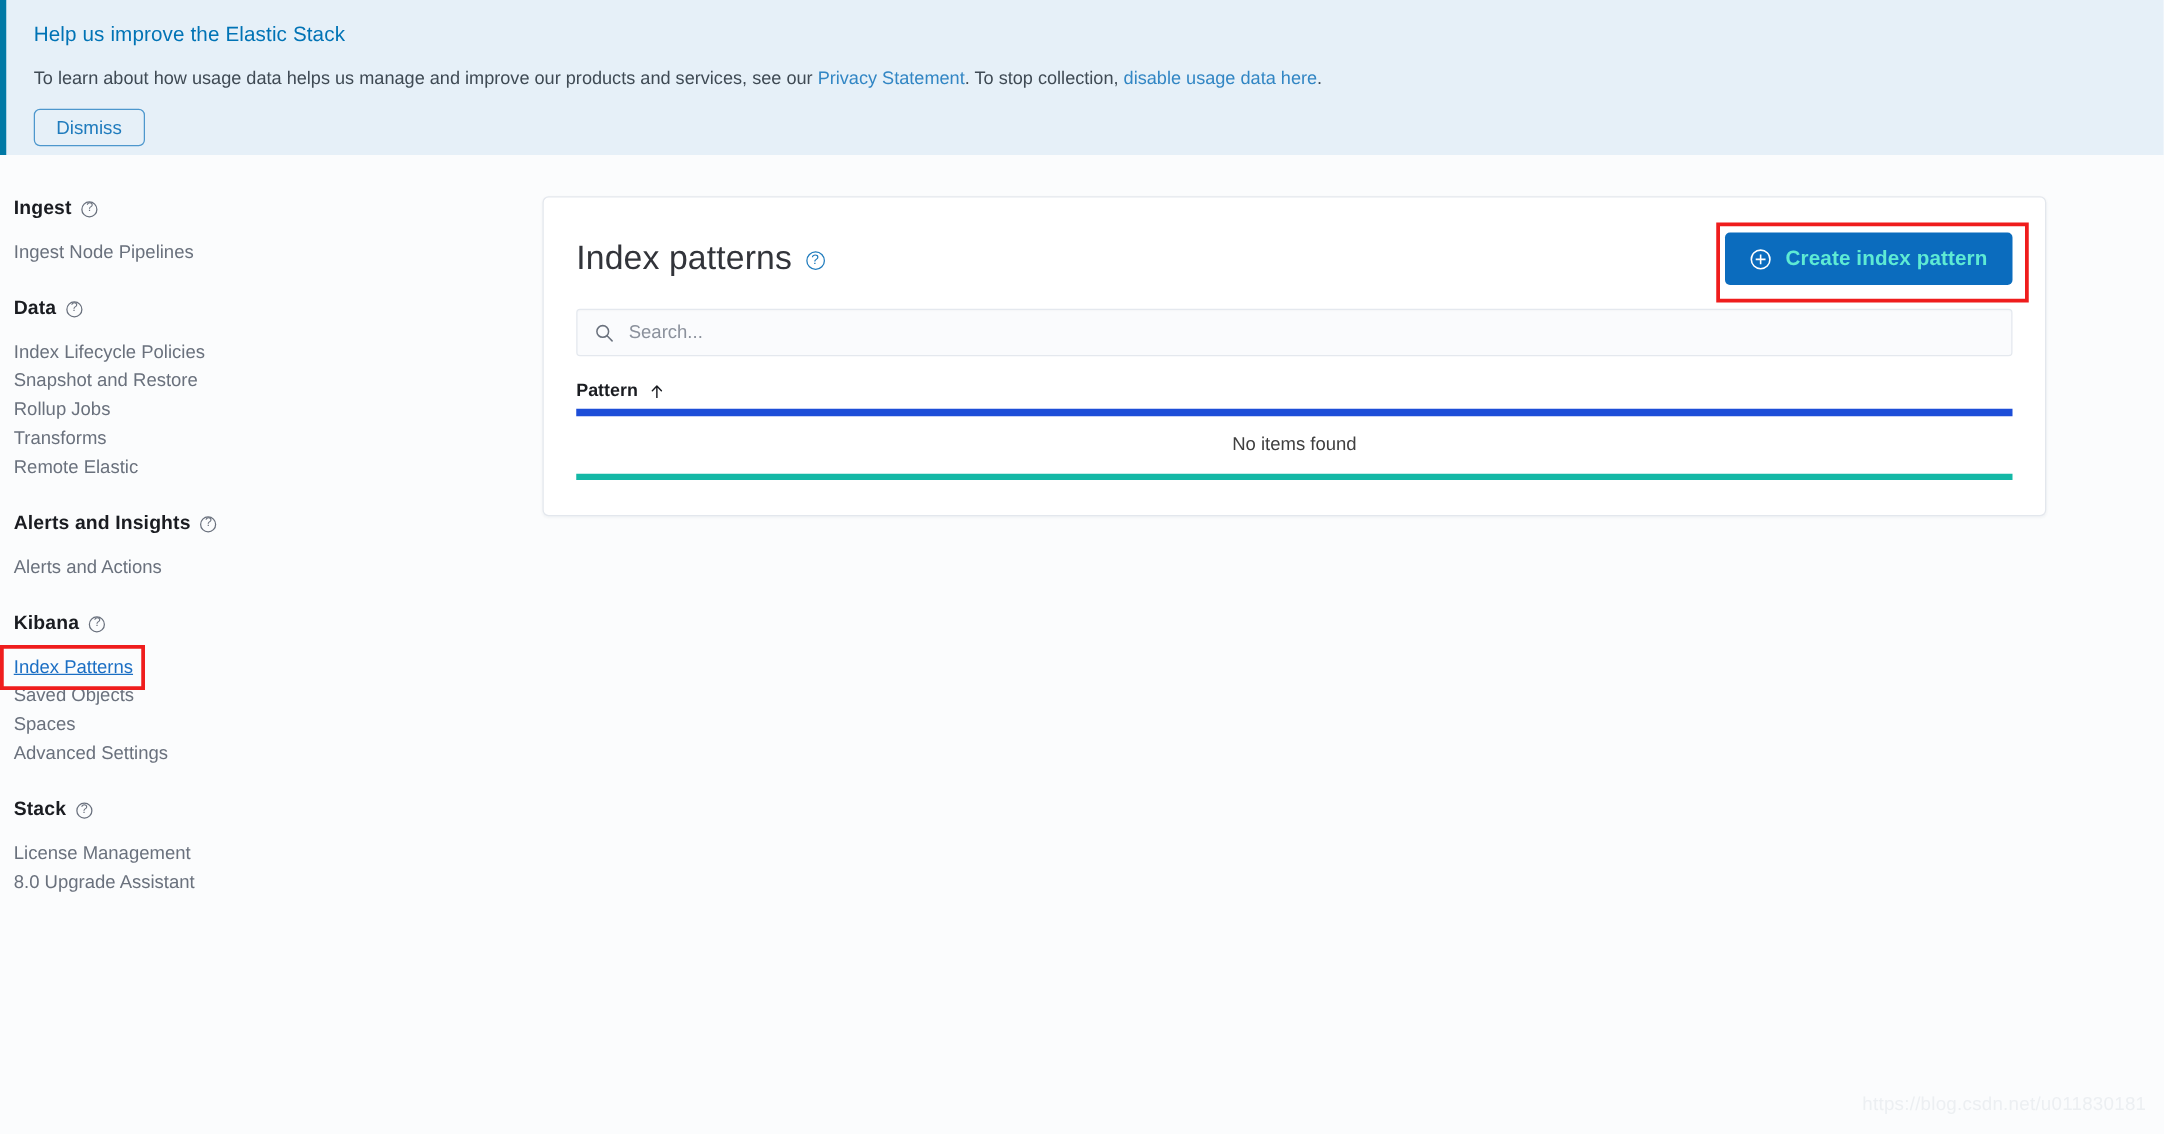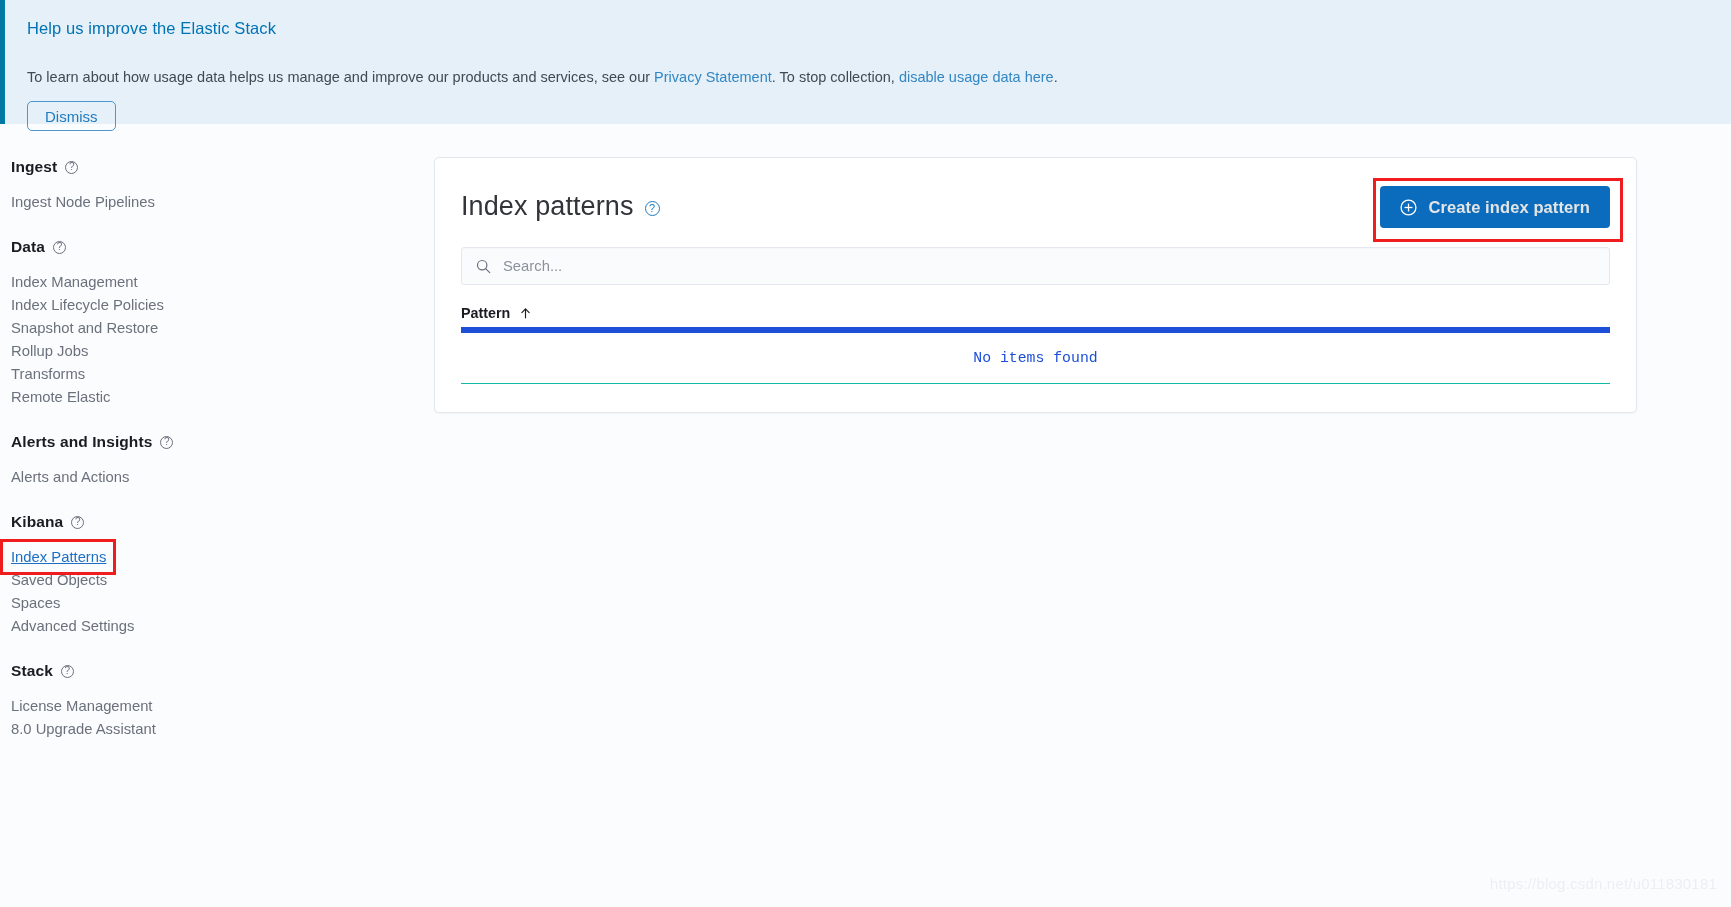--- a/index.html
+++ b/index.html
@@ -26,21 +26,21 @@
     width: 1731px;
     height: 124px;
     background: #e6f0f8;
     border-left: 5px solid #0079a5;
     padding: 18px 0 0 22px;
   }
   .banner-title {
     font-size: 16.5px;
     color: #0073b5;
     line-height: 20px;
-    margin-bottom: 29px;
+    margin-bottom: 15px;
     letter-spacing: .1px;
   }
   .banner-body {
     font-size: 14.5px;
     color: #3f4a54;
     line-height: 20px;
     margin-bottom: 14px;
   }
   .banner-body a {
     color: #3286c4;
@@ -182,21 +182,21 @@
   .create-wrap { position: relative; margin-top: 2px; }
   .create-btn {
     display: inline-flex;
     align-items: center;
     gap: 11px;
     height: 42px;
     padding: 0 20px;
     background: #0b6cbe;
     border: none;
     border-radius: 4px;
-    color: #e5e5e5;
+    color: #5eead4;
     font-size: 16.5px;
     font-family: "Liberation Sans", sans-serif;
     font-weight: bold;
     cursor: pointer;
     letter-spacing: .1px;
   }
   .create-wrap::after {
     content: "";
     position: absolute;
     left: -7px; top: -8px;
@@ -251,24 +251,23 @@
     font-weight: bold;
     color: #1a1c21;
   }
   .sort-arrow { width: 13px; height: 13px; display: block; }
 
   .table-empty {
     height: 51px;
     display: flex;
     align-items: center;
     justify-content: center;
-    border-bottom: 1px solid #14b8a6;
+    border-bottom: 5px solid #14b8a6;
     font-size: 14.8px;
-    color: #1d4ed8;
-    font-family: Liberation Mono, monospace;
+    color: #404040;
   }
 
   
   .watermark {
     position: absolute;
     right: 14px;
     bottom: 15px;
     font-size: 15px;
     color: #eceff2;
     letter-spacing: .2px;
@@ -294,21 +293,20 @@
           <span>Ingest</span>
           <span class="q-icon"></span>
         </div>
         <a class="nav-link" href="#">Ingest Node Pipelines</a>
       </div>
       <div class="nav-group">
         <div class="nav-heading">
           <span>Data</span>
           <span class="q-icon"></span>
         </div>
-        <a class="nav-link" href="#">Index Management</a>
         <a class="nav-link" href="#">Index Lifecycle Policies</a>
         <a class="nav-link" href="#">Snapshot and Restore</a>
         <a class="nav-link" href="#">Rollup Jobs</a>
         <a class="nav-link" href="#">Transforms</a>
         <a class="nav-link" href="#">Remote Elastic</a>
       </div>
       <div class="nav-group">
         <div class="nav-heading">
           <span>Alerts and Insights</span>
           <span class="q-icon"></span>

